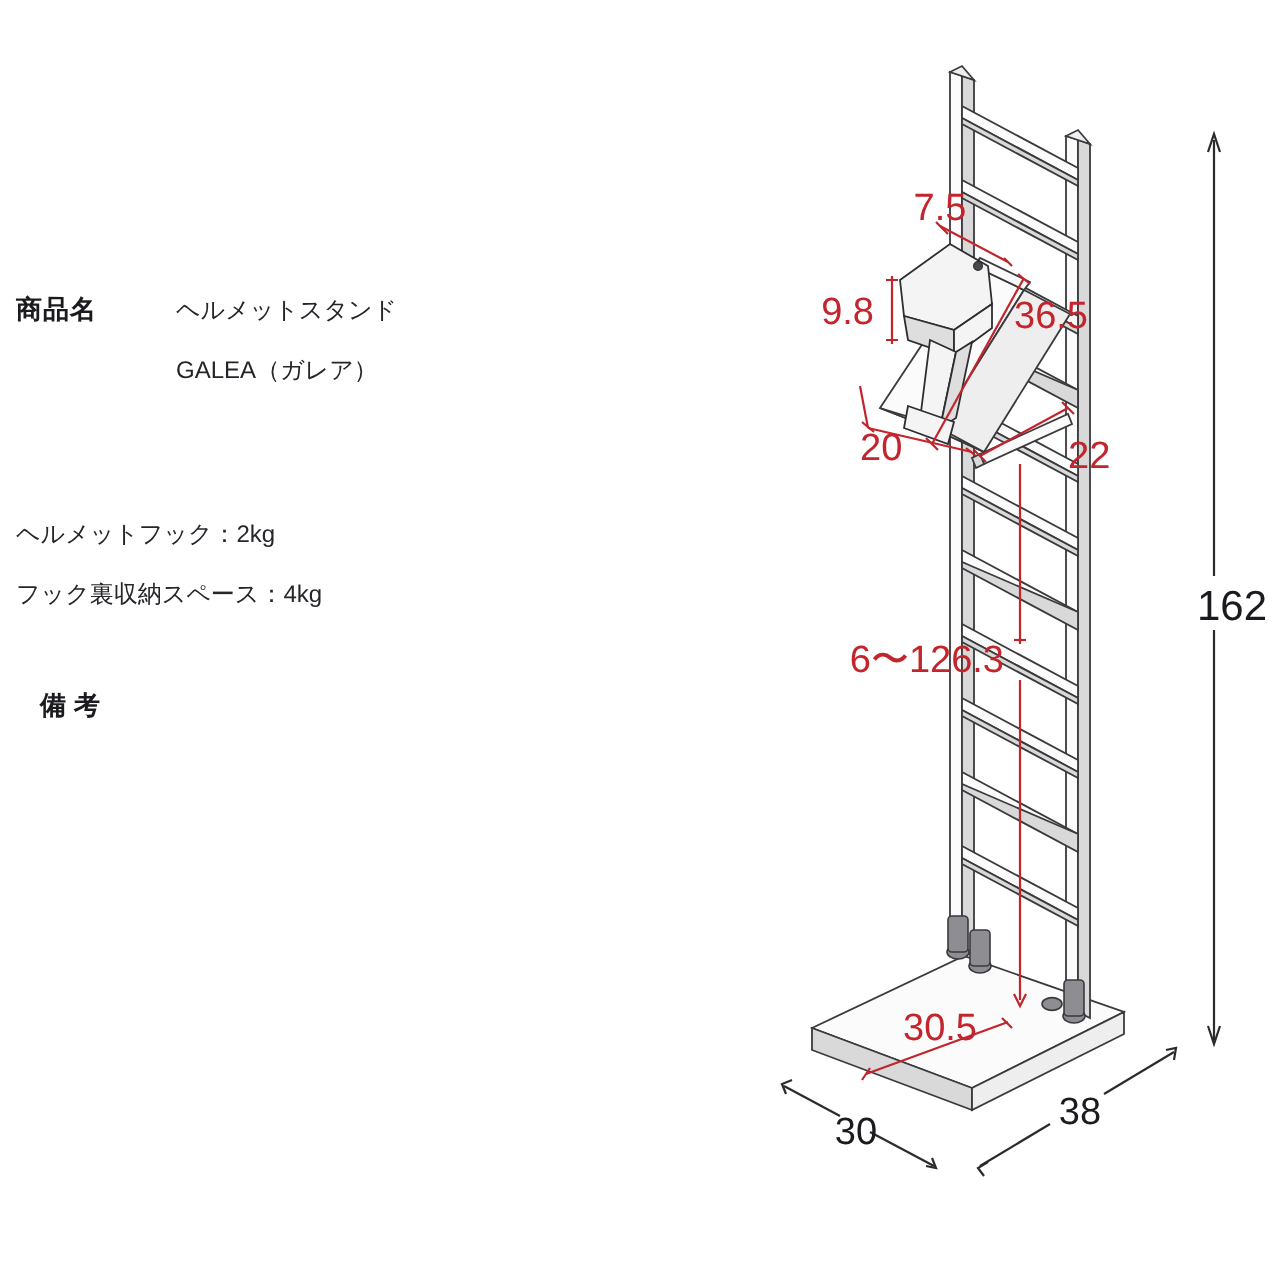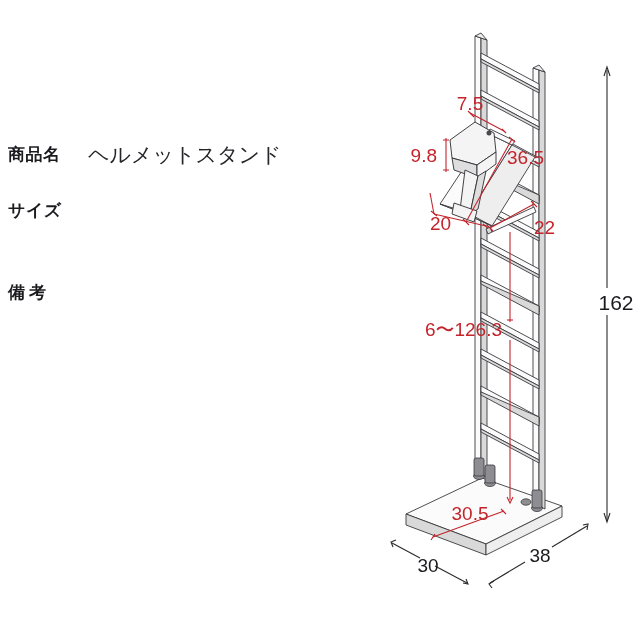--- a/index.html
+++ b/index.html
@@ -19,34 +19,34 @@
   .spec-table {
     position:absolute;
     left:8px; top:140px;
     width:380px;
   }
   .spec-row {
     display:flex;
     align-items:flex-start;
     margin-bottom:26px;
   }
-  .spec-row:last-child { margin-bottom:0; }
+  .spec-row:last-child { margin-bottom:0;margin-left:12px; }
   .spec-label {
     flex:0 0 80px;
     font-weight:bold;
-    font-size:17px;
+    font-size:13px;
     color:#1b1b1f;
     letter-spacing:0.5px;
     line-height:30px;
     white-space:nowrap;
   }
   .spec-label.wide-sp { letter-spacing:4px; }
   .spec-value {
     flex:1 1 auto;
-    font-size:21px;
+    font-size:12px;
     color:#25252a;
     line-height:30px;
     white-space:nowrap;
   }
   .spec-value .vline { display:block; }
 
   
   .diagram {
     position:absolute;
     left:382px; top:0;
@@ -80,29 +80,33 @@
 <body>
 
 <div id="page">
 
   <div class="spec-table">
 
     <div class="spec-row">
       <div class="spec-label">商品名</div>
       <div class="spec-value">
         <span class="vline">ヘルメットスタンド</span>
+        <span class="vline">GALEA（ガレア）</span>
       </div>
     </div>
 
     <div class="spec-row">
-      <div class="spec-label">サイズ</div>
-    </div>
-
-
-    <div class="spec-row">
+    </div>
+
+
+    <div class="spec-row">
+      <div class="spec-value">
+        <span class="vline">ヘルメットフック：2kg</span>
+        <span class="vline">フック裏収納スペース：4kg</span>
+      </div>
     </div>
 
     <div class="spec-row">
       <div class="spec-label wide-sp">備考</div>
     </div>
 
   </div>
 
   <div class="diagram">
     <svg width="258" height="640" viewBox="0 0 258 640">

